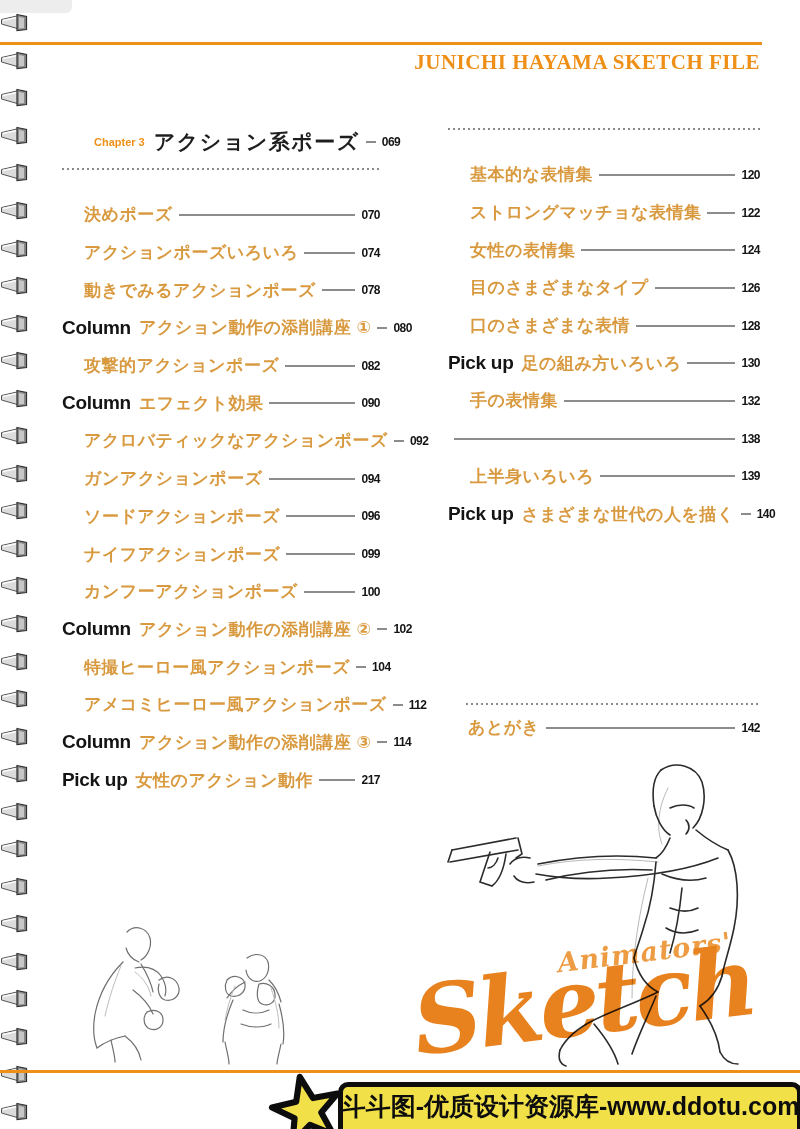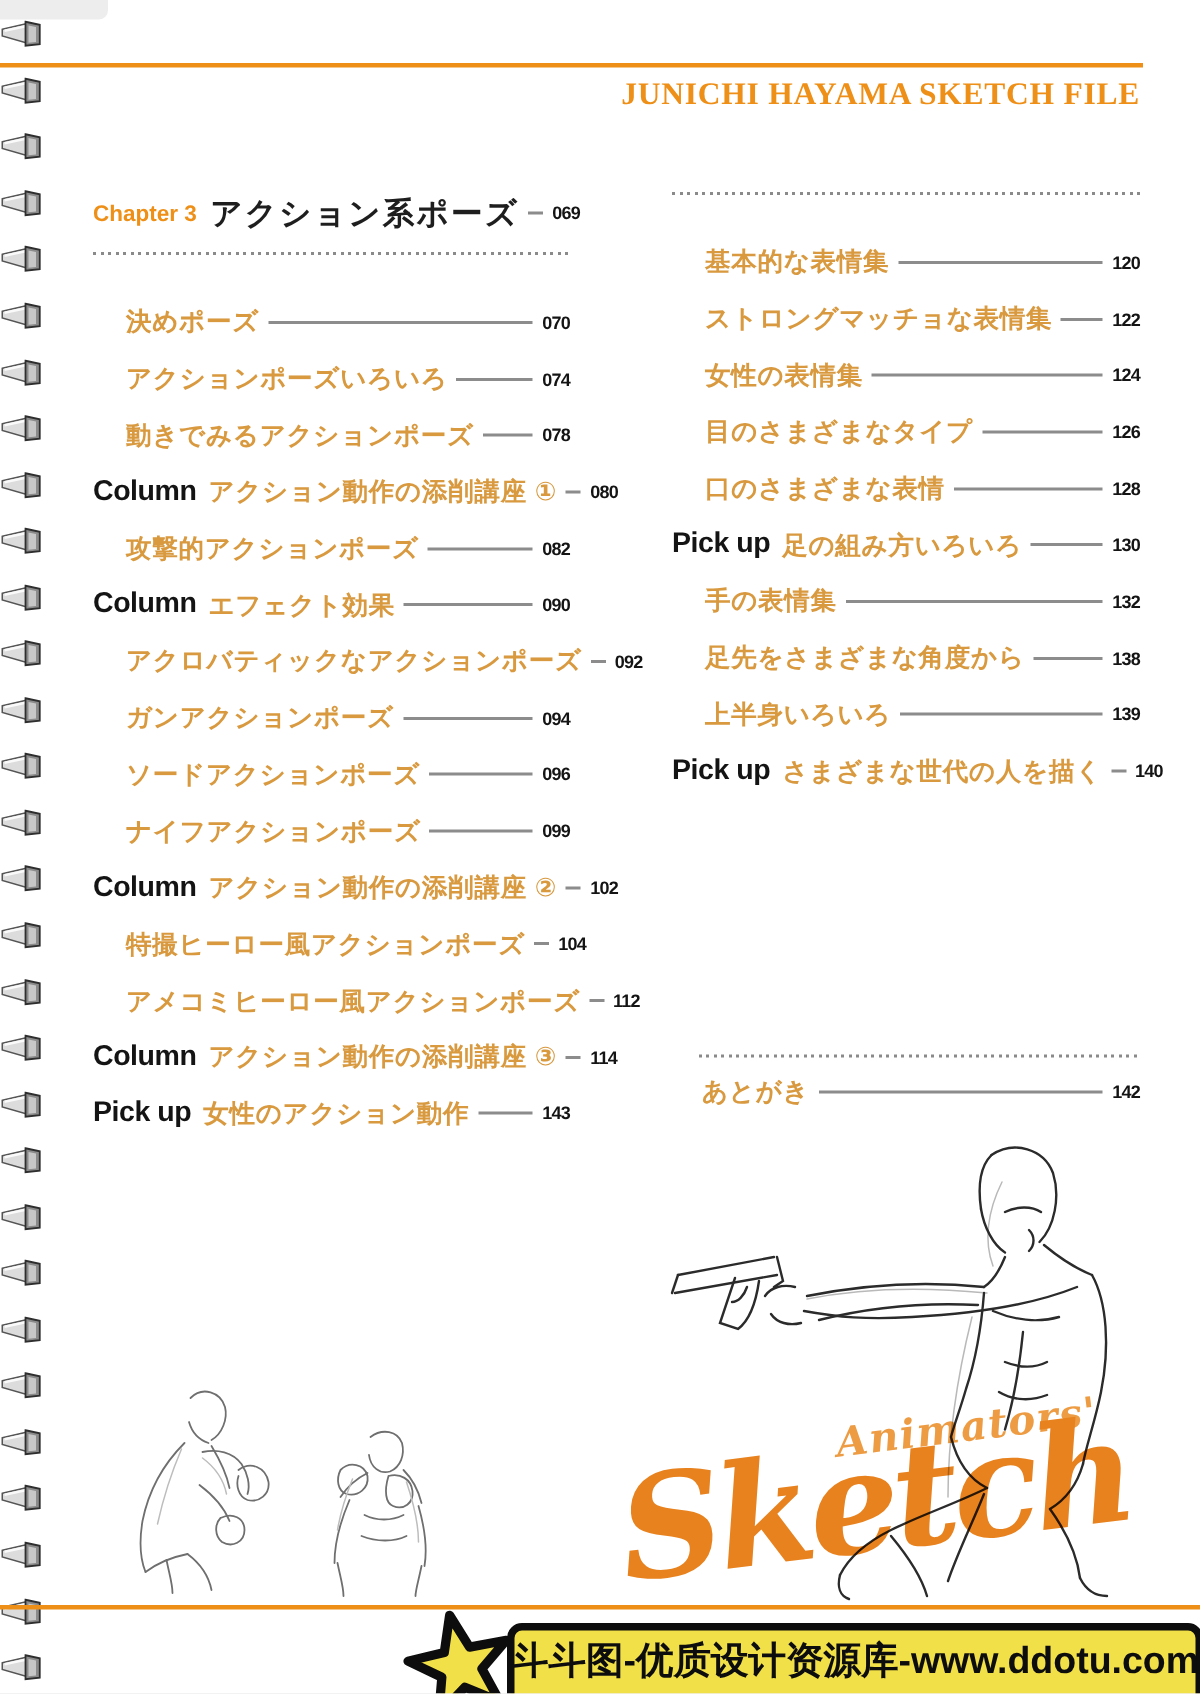--- a/index.html
+++ b/index.html
@@ -19,21 +19,21 @@
     position:absolute;top:50px;right:40px;z-index:3;
     font-family:"Liberation Serif","DejaVu Serif",serif;
     font-weight:700;font-size:21px;letter-spacing:0.5px;color:var(--accent-orange);
     white-space:nowrap;
   }
   
   .col{position:absolute;top:122px;z-index:3;}
   .col-left{left:62px;width:318px;}
   .col-right{left:448px;width:312px;}
   .chapter-row{height:40px;display:flex;align-items:center;white-space:nowrap;}
-  .ch-label{color:var(--accent-orange);font-weight:800;font-size:15px;margin-right:9px;letter-spacing:0;}
+  .ch-label{color:var(--accent-orange);font-weight:800;font-size:11px;margin-right:9px;letter-spacing:0;margin-left:32px;}
   .ch-title{color:#1e1e1e;font-weight:800;font-size:21px;letter-spacing:1.5px;}
   .dotted{height:2px;margin-top:6px;background:repeating-linear-gradient(90deg,#8a8a8a 0 2px,transparent 2px 5px);}
   .entries{margin-top:26px;}
   .toc-row{height:37.7px;display:flex;align-items:center;white-space:nowrap;}
   .prefix{color:#141414;font-weight:800;font-size:19px;letter-spacing:-0.3px;flex:0 0 auto;}
   .entry-label{color:var(--entry-orange);font-weight:700;font-size:17px;padding-left:22px;flex:0 0 auto;letter-spacing:0.5px;}
   .toc-row.has-prefix .entry-label{padding-left:8px;}
   .leader{flex:1 1 auto;height:2px;background:#8c8c8c;margin:0 6px;min-width:10px;}
   .entry-page,.ch-page{font-weight:800;font-size:12px;color:#141414;letter-spacing:-0.5px;flex:0 0 auto;}
   .afterword{position:absolute;left:18px;right:0;top:575px;}
@@ -429,20 +429,26 @@
     <span class="entry-page">096</span>
   </div>
 
   <div class="toc-row">
 
     <span class="entry-label">ナイフアクションポーズ</span>
     <span class="leader"></span>
     <span class="entry-page">099</span>
   </div>
 
+  <div class="toc-row">
+
+    <span class="entry-label">カンフーアクションポーズ</span>
+    <span class="leader"></span>
+    <span class="entry-page">100</span>
+  </div>
 
   <div class="toc-row has-prefix">
     <span class="prefix">Column</span>
     <span class="entry-label">アクション動作の添削講座 ②</span>
     <span class="leader"></span>
     <span class="entry-page">102</span>
   </div>
 
   <div class="toc-row">
 
@@ -462,21 +468,21 @@
     <span class="prefix">Column</span>
     <span class="entry-label">アクション動作の添削講座 ③</span>
     <span class="leader"></span>
     <span class="entry-page">114</span>
   </div>
 
   <div class="toc-row has-prefix">
     <span class="prefix">Pick up</span>
     <span class="entry-label">女性のアクション動作</span>
     <span class="leader"></span>
-    <span class="entry-page">143</span>
+    <span class="entry-page">217</span>
   </div>
 </div>
   </section>
 
   <section class="col col-right">
     <div class="dotted"></div>
     <div class="entries" id="right-entries">
   <div class="toc-row">
 
     <span class="entry-label">基本的な表情集</span>
@@ -522,21 +528,20 @@
   <div class="toc-row">
 
     <span class="entry-label">手の表情集</span>
     <span class="leader"></span>
     <span class="entry-page">132</span>
   </div>
 
 
   <div class="toc-row">
 
-    <span class="entry-label">足先をさまざまな角度から</span>
     <span class="leader"></span>
     <span class="entry-page">138</span>
   </div>
 
   <div class="toc-row">
 
     <span class="entry-label">上半身いろいろ</span>
     <span class="leader"></span>
     <span class="entry-page">139</span>
   </div>

